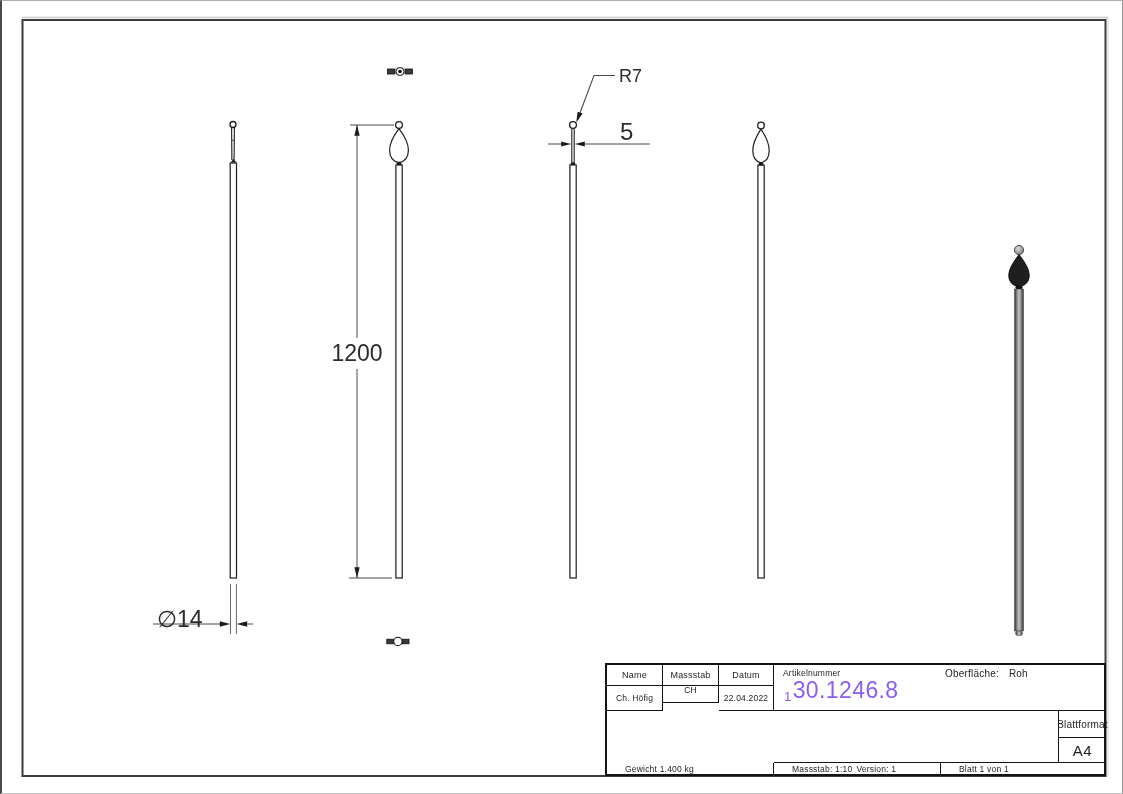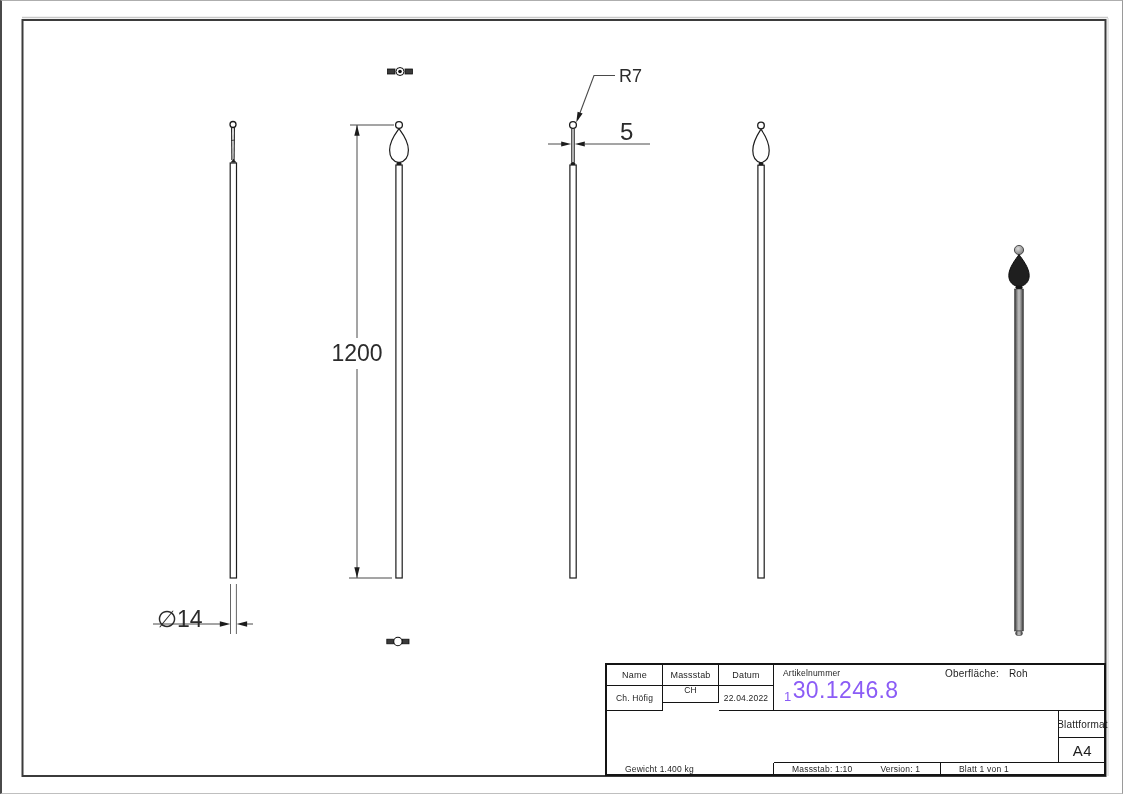--- a/index.html
+++ b/index.html
@@ -34,21 +34,21 @@
   .bb{border-bottom-width:1px;}
   .left-pad{justify-content:flex-start;padding-left:18px;}
   .tb-small{font-size:8.5px;}
   .art-label{position:absolute;left:9px;top:3px;font-size:8.5px;}
   .art-number{position:absolute;left:10px;top:12px;font-size:23px;letter-spacing:.4px;color:#8b5cf6;}
   .art-prefix{font-size:13px;position:relative;top:3px;margin-right:1px;}
   .surface{position:absolute;left:171px;top:3px;font-size:10px;display:flex;gap:10px;}
   .werkstoff-cell{flex-direction:column;align-items:flex-start;justify-content:flex-start;padding:6px 0 0 9px;}
   .werkstoff-cell .line2{margin-top:12px;}
   .a4{font-size:15px;letter-spacing:.5px;}
-  .massstab-cell{gap:28px;}
+  .massstab-cell{gap:4px;}
 </style>
 </head>
 <body>
 
 <div class="page">
 
   <svg width="1123" height="794" viewBox="0 0 1123 794">
     <defs>
       <linearGradient id="rodGrad" x1="0" y1="0" x2="1" y2="0">
         <stop offset="0" stop-color="#2e2e2e"></stop>

